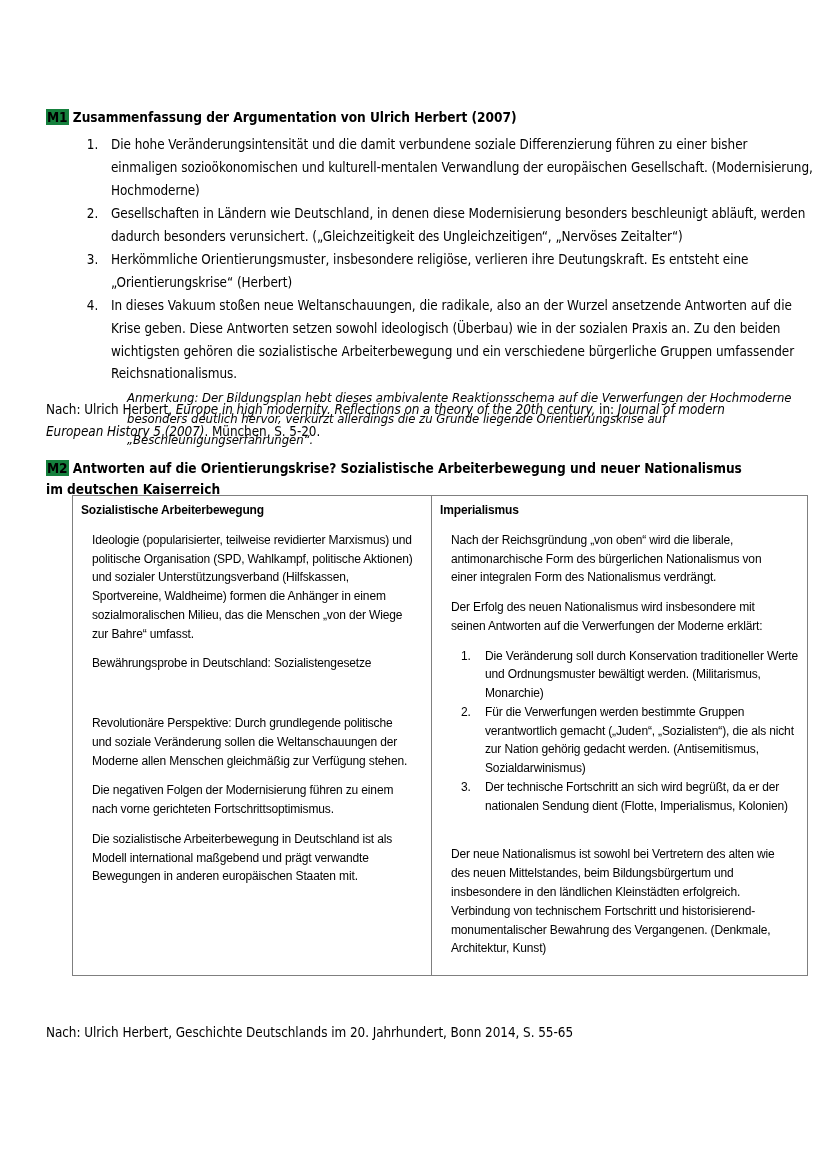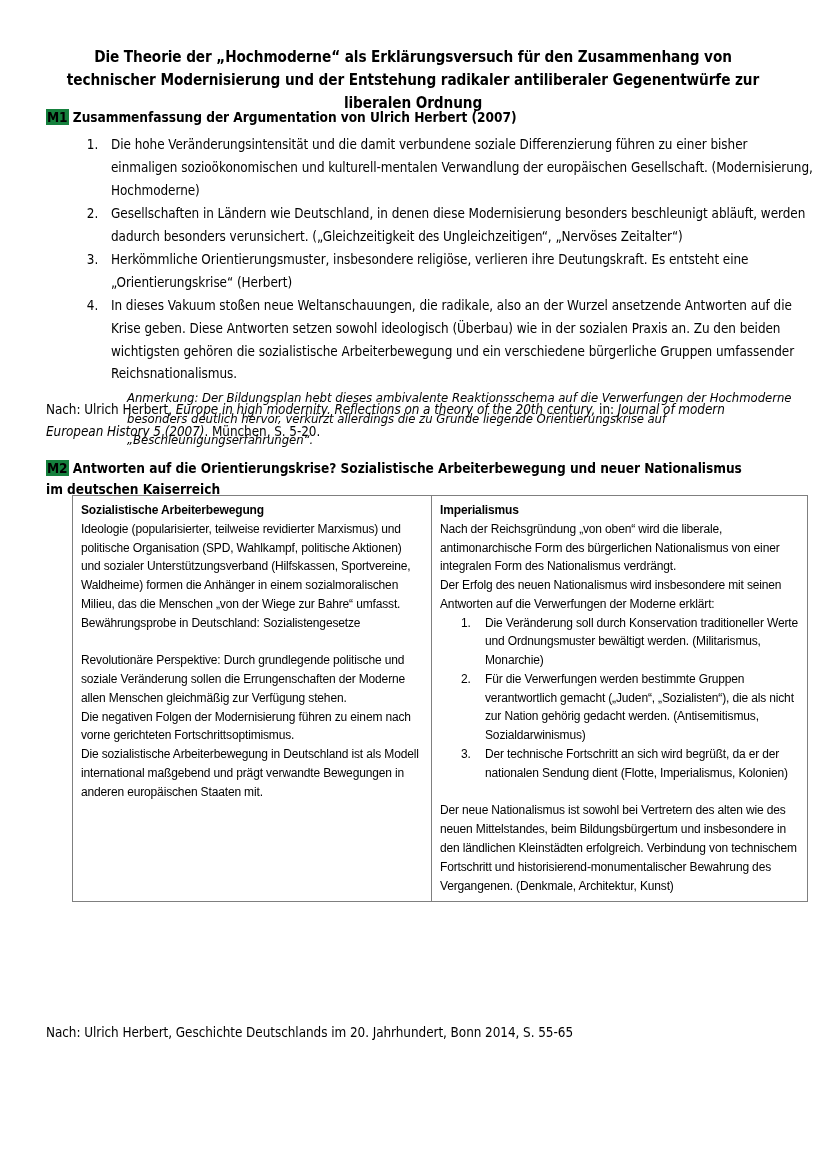--- a/index.html
+++ b/index.html
@@ -118,21 +118,21 @@
   }
   .m2-table td.col-left  { width: 343px; }
   .m2-table td.col-right { width: 360px; }
 
   .cell-title {
     font-weight: bold;
     display: block;
   }
   .cell-p {
     display: block;
-    margin: 0;
+    margin: 11px;
   }
   .cell-gap {
     display: block;
     height: 19px;
   }
 
   ol.sublist {
     margin: 0;
     padding: 0 0 0 34px;
     list-style: decimal;
@@ -140,24 +140,20 @@
   ol.sublist > li {
     padding-left: 11px;
     margin: 0;
   }
 </style>
 </head>
 <body>
 
 <div class="page">
 
-  <div class="doc-title narrow">
-    <span>Die Theorie der „Hochmoderne“ als Erklärungsversuch für den Zusammenhang von technischer</span>
-    <span>Modernisierung und der Entstehung radikaler antiliberaler Gegenentwürfe zur liberalen Ordnung</span>
-  </div>
 
   <div class="section-head m1 narrow">
     <span class="mark">M1</span>
     <span>Zusammenfassung der Argumentation von Ulrich Herbert (2007)</span>
   </div>
 
   <ol class="arglist narrow">
     <li><span>Die hohe Veränderungsintensität und die damit verbundene soziale Differenzierung führen zu einer bisher einmaligen sozioökonomischen und kulturell-mentalen Verwandlung der europäischen Gesellschaft. (Modernisierung, Hochmoderne)</span></li>
     <li><span>Gesellschaften in Ländern wie Deutschland, in denen diese Modernisierung besonders beschleunigt abläuft, werden dadurch besonders verunsichert. („Gleichzeitigkeit des Ungleichzeitigen“, „Nervöses Zeitalter“)</span></li>
     <li><span>Herkömmliche Orientierungsmuster, insbesondere religiöse, verlieren ihre Deutungskraft. Es entsteht eine „Orientierungskrise“ (Herbert)</span></li>
@@ -177,21 +173,21 @@
   </div>
 
   <table class="m2-table">
     <tbody>
       <tr>
         <td class="col-left">
           <span class="cell-title">Sozialistische Arbeiterbewegung</span>
           <span class="cell-p">Ideologie (popularisierter, teilweise revidierter Marxismus) und politische Organisation (SPD, Wahlkampf, politische Aktionen) und sozialer Unterstützungsverband (Hilfskassen, Sportvereine, Waldheime) formen die Anhänger in einem sozialmoralischen Milieu, das die Menschen „von der Wiege zur Bahre“ umfasst.</span>
           <span class="cell-p">Bewährungsprobe in Deutschland: Sozialistengesetze</span>
           <span class="cell-gap"></span>
-          <span class="cell-p">Revolutionäre Perspektive: Durch grundlegende politische und soziale Veränderung sollen die Errungenschaften der Moderne allen Menschen gleichmäßig zur Verfügung stehen.</span>
+          <span class="cell-p">Revolutionäre Perspektive: Durch grundlegende politische und soziale Veränderung sollen die Weltanschauungen der Moderne allen Menschen gleichmäßig zur Verfügung stehen.</span>
           <span class="cell-p">Die negativen Folgen der Modernisierung führen zu einem nach vorne gerichteten Fortschrittsoptimismus.</span>
           <span class="cell-p">Die sozialistische Arbeiterbewegung in Deutschland ist als Modell international maßgebend und prägt verwandte Bewegungen in anderen europäischen Staaten mit.</span>
         </td>
         <td class="col-right">
           <span class="cell-title">Imperialismus</span>
           <span class="cell-p">Nach der Reichsgründung „von oben“ wird die liberale, antimonarchische Form des bürgerlichen Nationalismus von einer integralen Form des Nationalismus verdrängt.</span>
           <span class="cell-p">Der Erfolg des neuen Nationalismus wird insbesondere mit seinen Antworten auf die Verwerfungen der Moderne erklärt:</span>
           <ol class="sublist">
             <li><span>Die Veränderung soll durch Konservation traditioneller Werte und Ordnungsmuster bewältigt werden. (Militarismus, Monarchie)</span></li>
             <li><span>Für die Verwerfungen werden bestimmte Gruppen verantwortlich gemacht („Juden“, „Sozialisten“), die als nicht zur Nation gehörig gedacht werden. (Antisemitismus, Sozialdarwinismus)</span></li>

